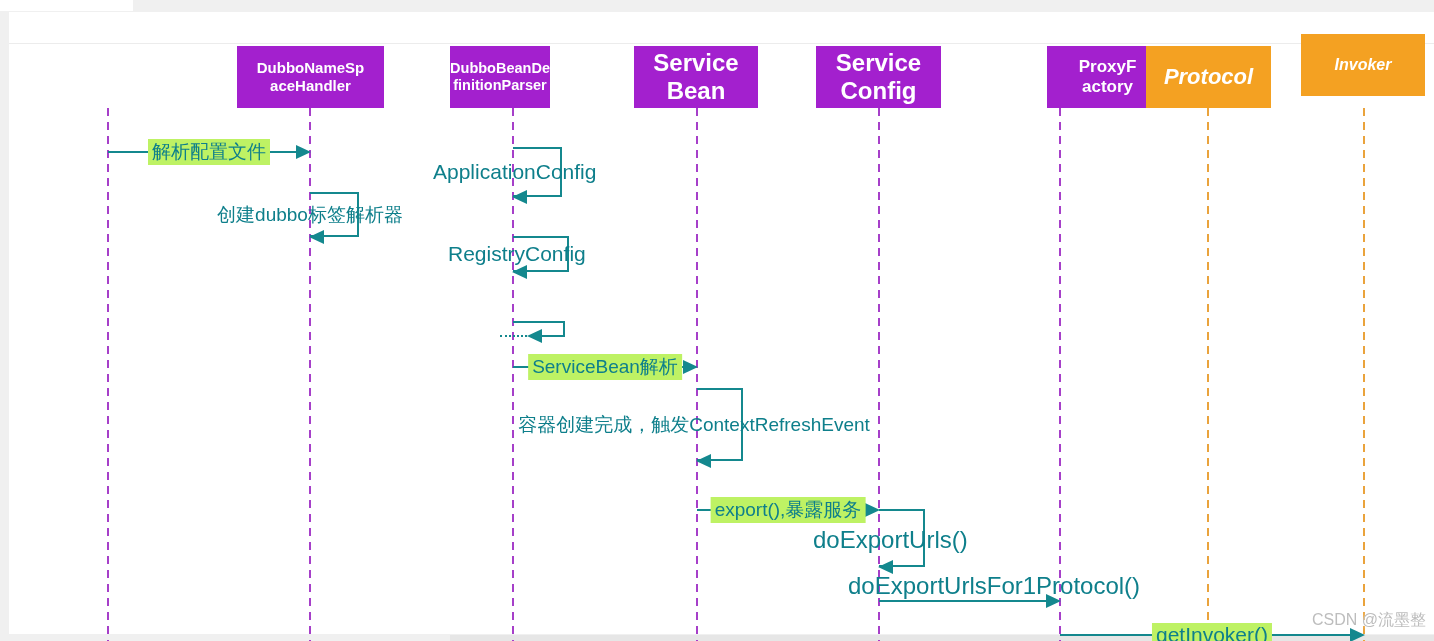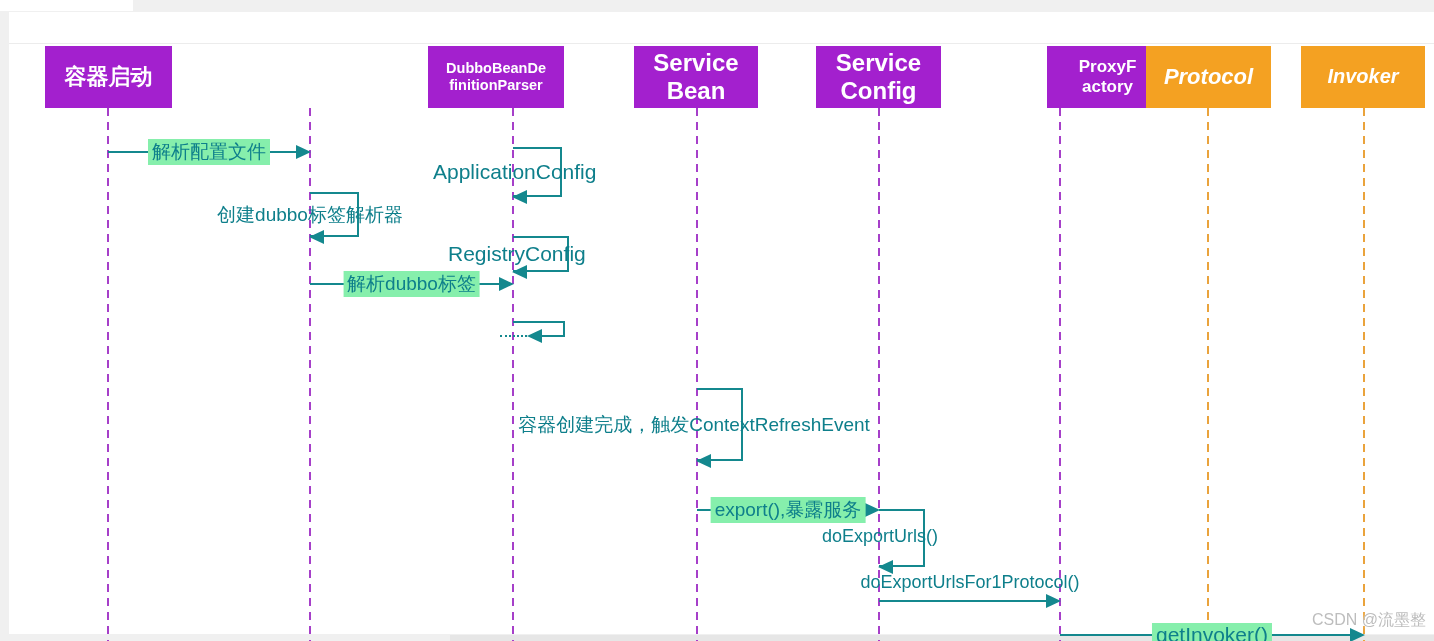--- a/index.html
+++ b/index.html
@@ -34,31 +34,31 @@
 
   .lifeline{position:absolute;z-index:1;width:2px;top:108px;height:533px;}
   .lifeline.purple{background:repeating-linear-gradient(180deg,var(--lifeline-purple) 0 8px,transparent 8px 14px);}
   .lifeline.orange{background:repeating-linear-gradient(180deg,var(--lifeline-orange) 0 8px,transparent 8px 14px);}
 
   .msg{position:absolute;z-index:3;height:20px;}
   .msg .msg-line{position:absolute;left:0;right:10px;top:50%;height:2px;margin-top:-1px;background:var(--teal);}
   .msg .msg-head{position:absolute;right:-1px;top:50%;transform:translateY(-50%);width:0;height:0;
     border-top:7px solid transparent;border-bottom:7px solid transparent;border-left:15px solid var(--teal);}
   .msg .msg-label{position:absolute;left:50%;top:50%;transform:translate(-50%,-50%);
-    background:#86efac;padding:0 4px;white-space:nowrap;color:var(--teal-text);}
+    background:#bef264;padding:0 4px;white-space:nowrap;color:var(--teal-text);}
 
   .loop{position:absolute;z-index:3;border-style:solid;border-color:var(--teal);border-width:2px 2px 2px 0;}
   .loop .loop-head{position:absolute;left:-1px;bottom:-9px;width:0;height:0;
     border-top:7px solid transparent;border-bottom:7px solid transparent;border-right:15px solid var(--teal);}
 
   .free-label{position:absolute;z-index:3;color:var(--teal-text);text-align:center;white-space:nowrap;}
 
   .cn19{font-size:19px;}
   .code17{font-size:21px;}
-  .code18{font-size:18px;}
+  .code18{font-size:24px;}
 
   .prim{position:absolute;background:var(--teal);}
   .prim-dotted{position:absolute;border-top:2px dotted var(--teal);}
   .prim-head-left{position:absolute;width:0;height:0;
     border-top:7px solid transparent;border-bottom:7px solid transparent;border-right:15px solid var(--teal);}
 
   .watermark{position:absolute;z-index:2;right:8px;top:610px;font-size:16px;color:var(--watermark);
     text-shadow:0 0 5px #ffffff;white-space:nowrap;}
 </style>
 </head>
@@ -77,31 +77,32 @@
 
   <div class="lifeline purple" style="left:107px;"></div>
   <div class="lifeline purple" style="left:309px;"></div>
   <div class="lifeline purple" style="left:512px;"></div>
   <div class="lifeline purple" style="left:696px;"></div>
   <div class="lifeline purple" style="left:878px;"></div>
   <div class="lifeline purple" style="left:1059px;"></div>
   <div class="lifeline orange" style="left:1207px;"></div>
   <div class="lifeline orange" style="left:1363px;"></div>
 
-  <div class="actor purple" style="left:45px;top:46px;width:127px;height:62px;font-size:22px;">容器启动</div>
-  <div class="actor purple" style="left:428px;top:46px;width:136px;height:62px;font-size:14.5px;">DubboBeanDe
+  <div class="actor purple" style="left:237px;top:46px;width:147px;height:62px;font-size:15px;">DubboNameSp
+aceHandler</div>
+  <div class="actor purple" style="left:450px;top:46px;width:100px;height:62px;font-size:14.5px;">DubboBeanDe
 finitionParser</div>
   <div class="actor purple" style="left:634px;top:46px;width:124px;height:62px;font-size:24px;">Service
 Bean</div>
   <div class="actor purple" style="left:816px;top:46px;width:125px;height:62px;font-size:24px;">Service
 Config</div>
   <div class="actor purple" style="left:1047px;top:46px;width:121px;height:62px;font-size:17px;">ProxyF
 actory</div>
   <div class="actor orange" style="left:1146px;top:46px;width:125px;height:62px;font-size:22px;">Protocol</div>
-  <div class="actor orange" style="left:1301px;top:46px;width:124px;height:62px;font-size:20px;">Invoker</div>
+  <div class="actor orange" style="left:1301px;top:34px;width:124px;height:62px;font-size:16px;">Invoker</div>
 
   <div class="msg" style="left:108px;top:142px;width:202px;">
     <div class="msg-line"></div>
     <div class="msg-head"></div>
     <span class="msg-label cn19">解析配置文件</span>
   </div>
 
   <div class="loop" style="left:513px;top:147px;width:47px;height:46px;">
     <div class="loop-head"></div>
   </div>
@@ -110,34 +111,34 @@
   <div class="loop" style="left:310px;top:192px;width:47px;height:41px;">
     <div class="loop-head"></div>
   </div>
   <div class="free-label cn19" style="left:208px;top:202px;width:204px;">创建dubbo标签解析器</div>
 
   <div class="loop" style="left:513px;top:236px;width:54px;height:32px;">
     <div class="loop-head"></div>
   </div>
   <div class="free-label code17" style="left:448px;top:242px;width:134px;">RegistryConfig</div>
 
-  <div class="msg" style="left:310px;top:274px;width:203px;">
-    <div class="msg-line"></div>
-    <div class="msg-head"></div>
-    <span class="msg-label cn19">解析dubbo标签</span>
-  </div>
 
   <div style="position:absolute;left:500px;top:320px;width:65px;height:24px;z-index:3;">
     <div class="prim" style="left:13px;right:0;top:1px;height:2px;"></div>
     <div class="prim" style="right:0;top:1px;width:2px;height:16px;"></div>
     <div class="prim" style="left:41px;right:0;top:15px;height:2px;"></div>
     <div class="prim-head-left" style="left:27px;top:9px;"></div>
     <div class="prim-dotted" style="left:0;width:27px;top:15px;"></div>
   </div>
 
+  <div class="msg" style="left:513px;top:357px;width:184px;">
+    <div class="msg-line"></div>
+    <div class="msg-head"></div>
+    <span class="msg-label cn19">ServiceBean解析</span>
+  </div>
 
   <div class="loop" style="left:697px;top:388px;width:44px;height:69px;">
     <div class="loop-head"></div>
   </div>
   <div class="free-label cn19" style="left:508px;top:412px;width:372px;">容器创建完成，触发ContextRefreshEvent</div>
 
   <div class="msg" style="left:697px;top:500px;width:182px;">
     <div class="msg-line"></div>
     <div class="msg-head"></div>
     <span class="msg-label cn19">export(),暴露服务</span>

